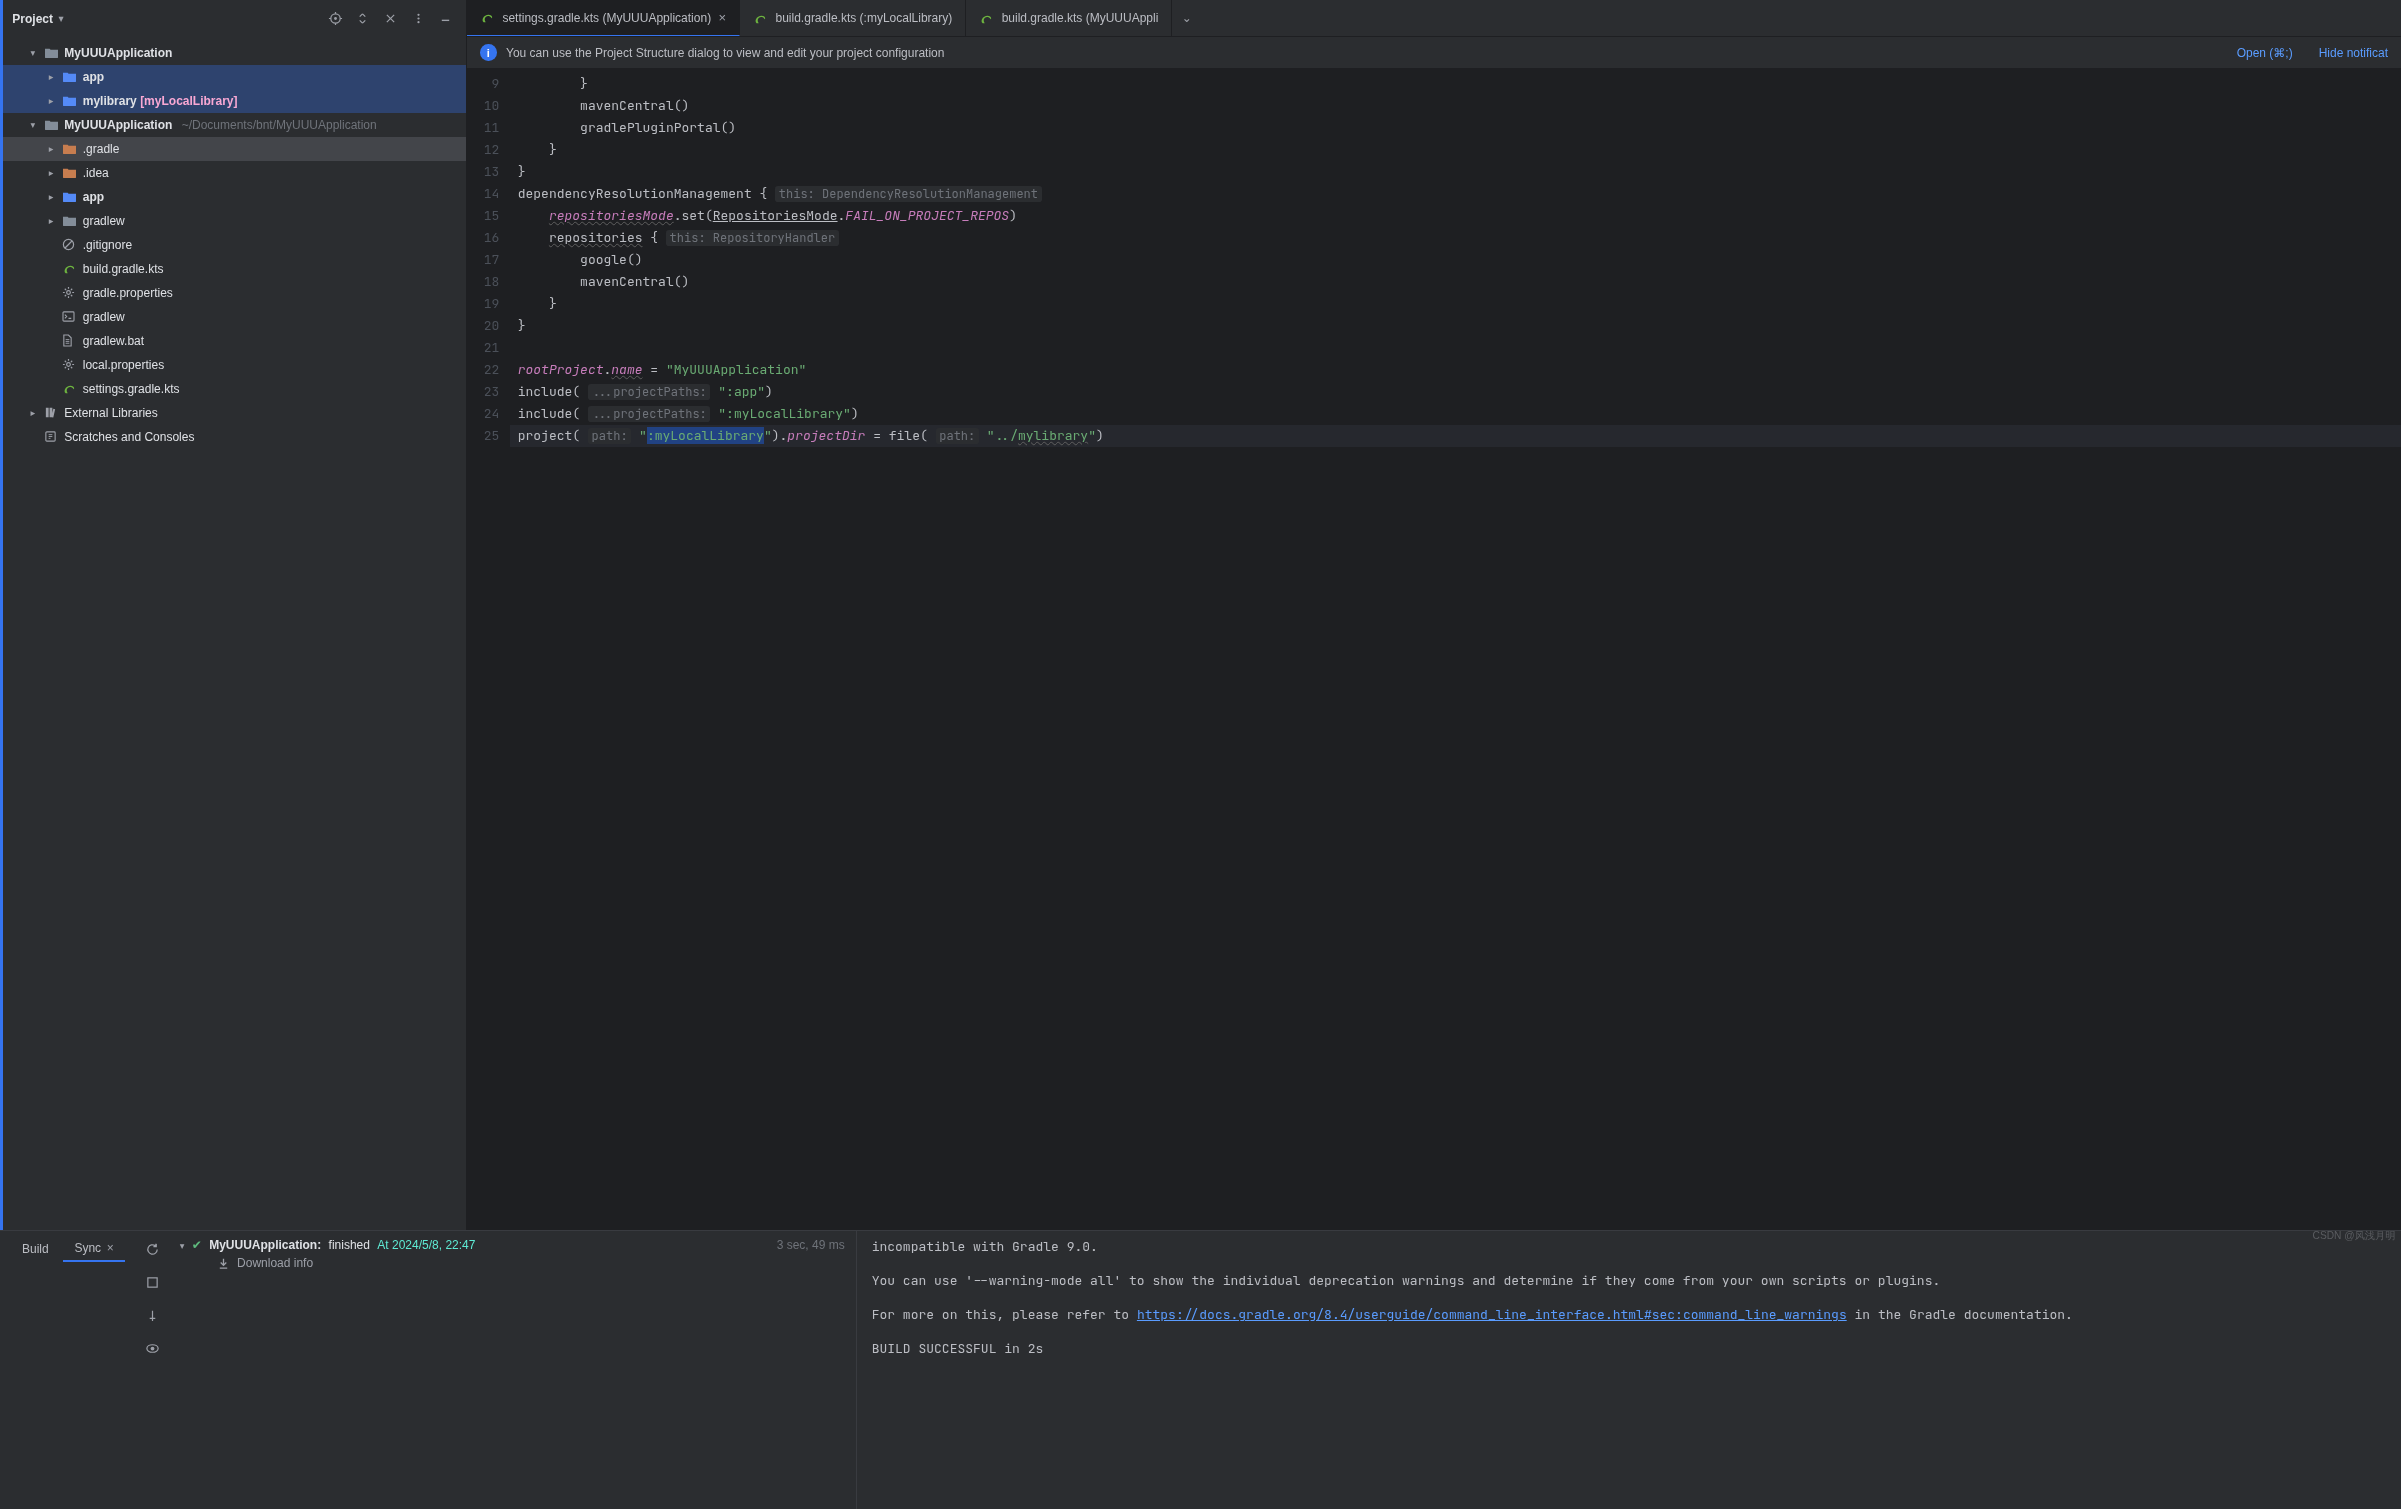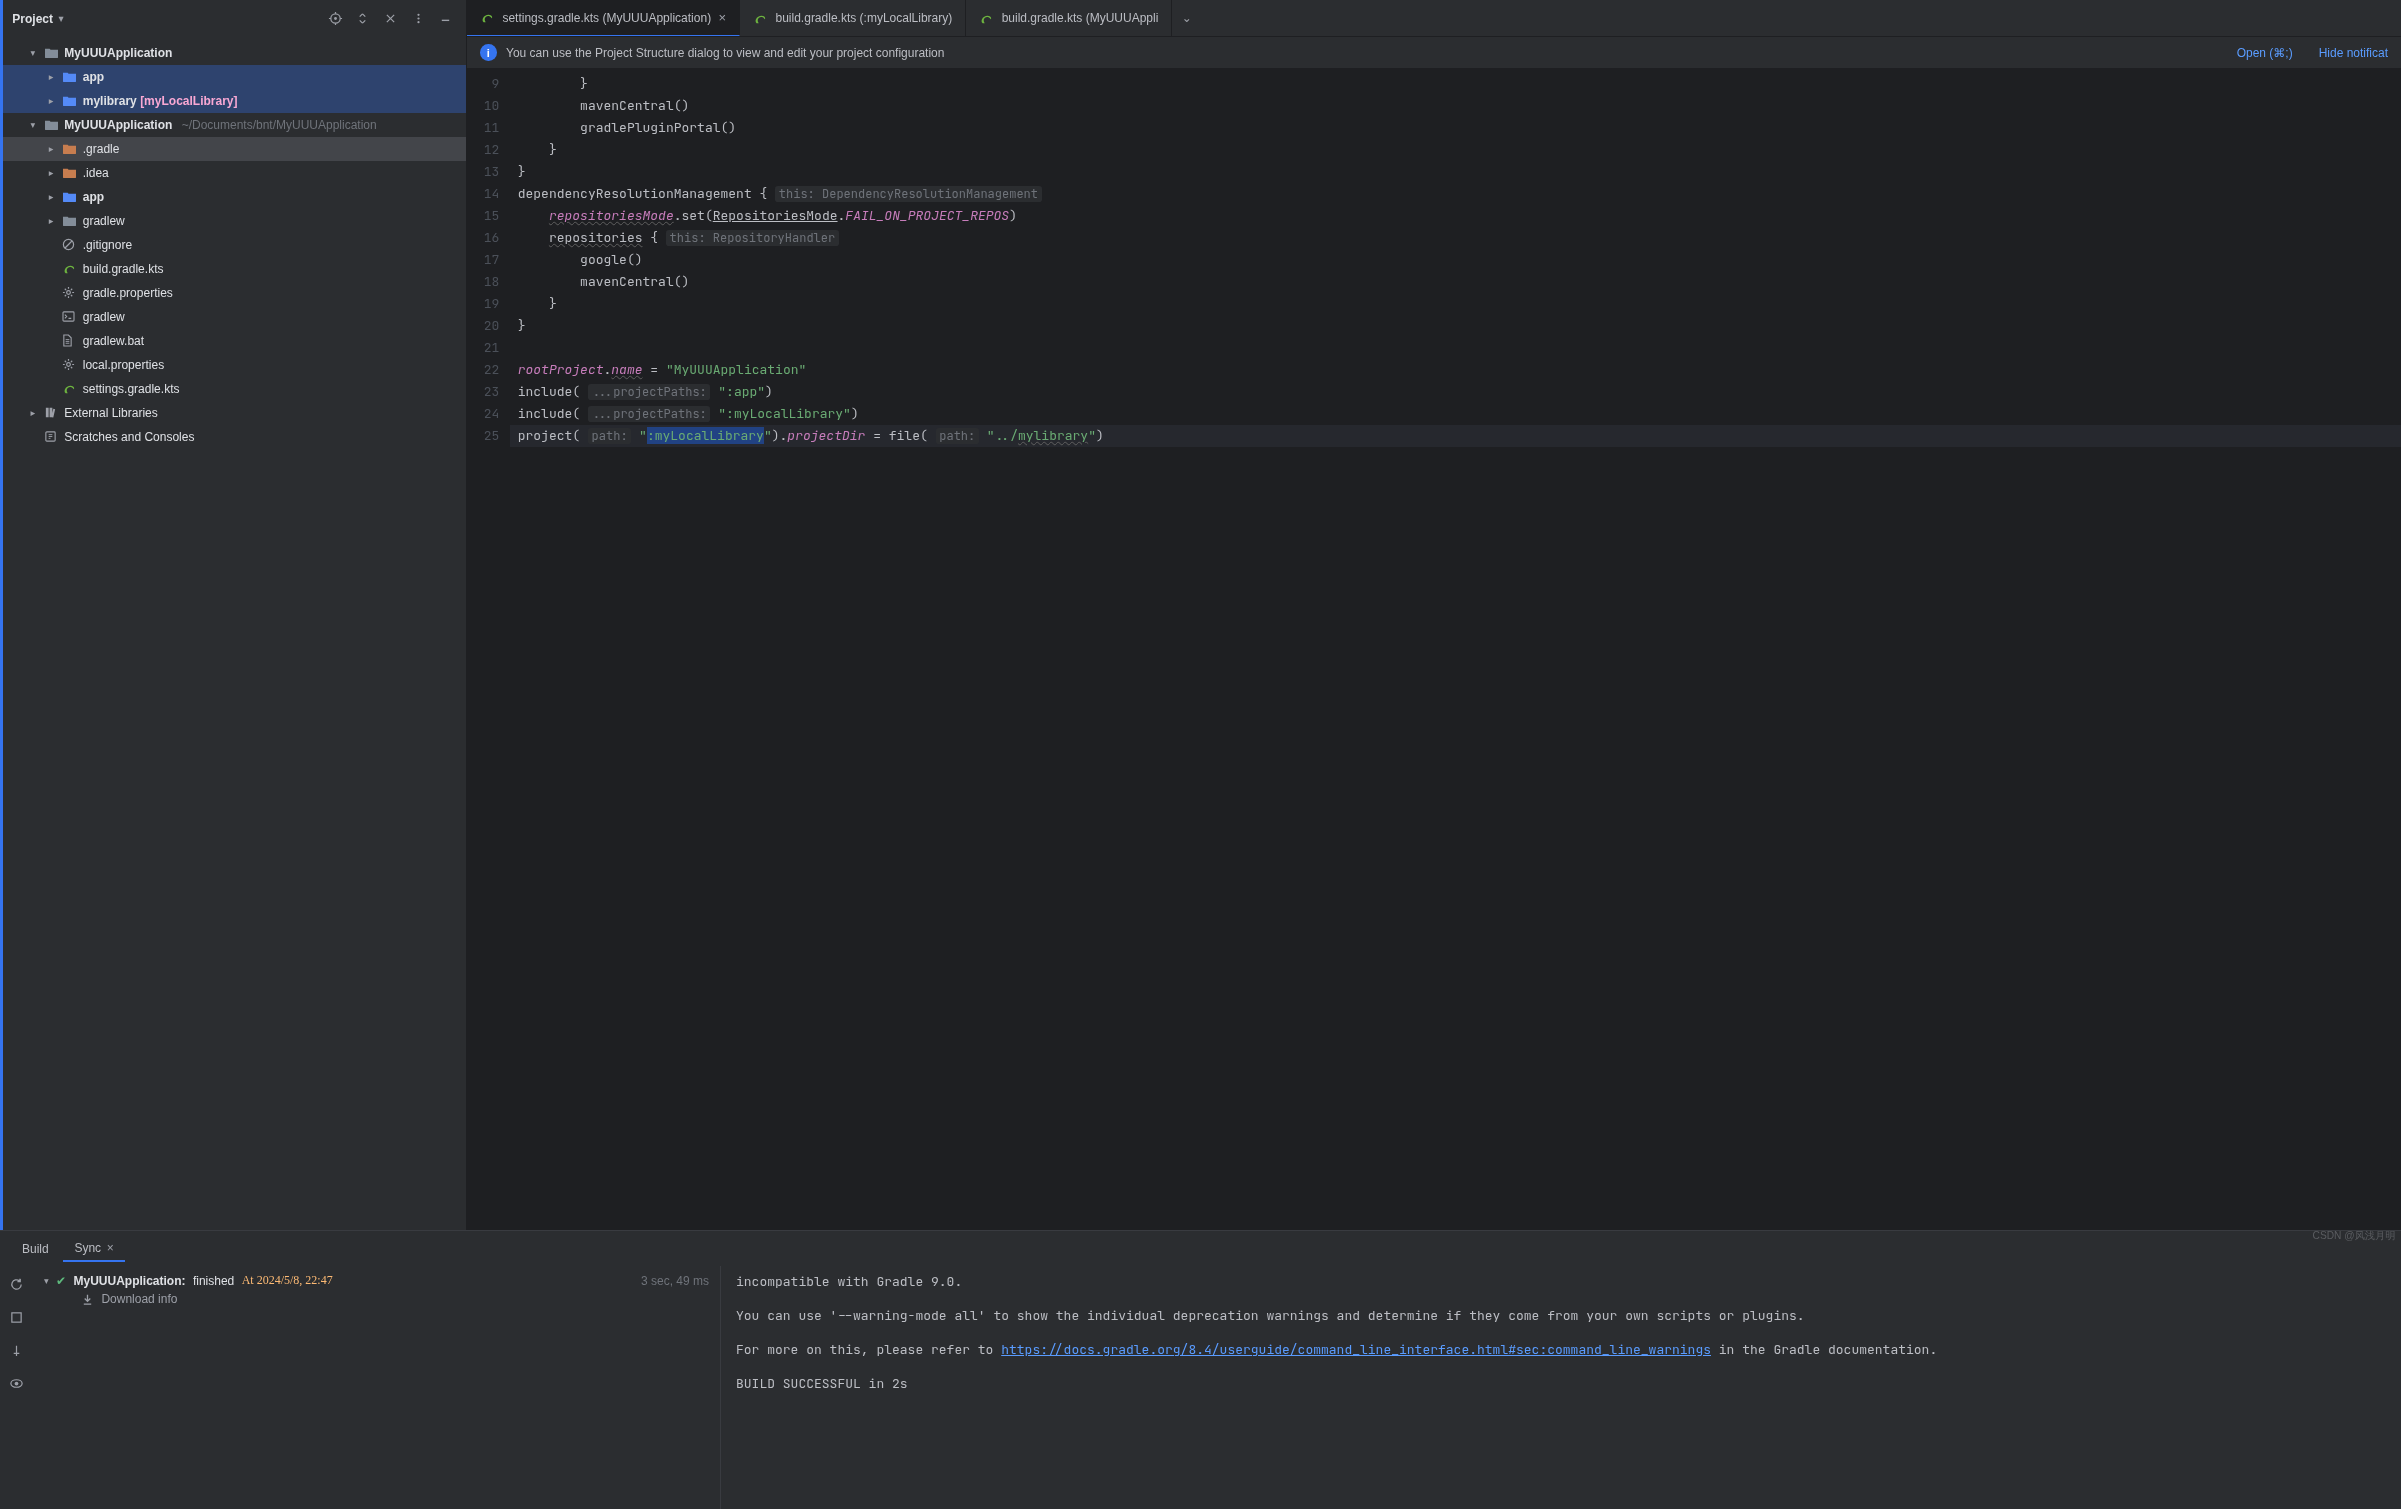--- a/index.html
+++ b/index.html
@@ -139,21 +139,21 @@
 .tok-const { color: #c77dbb; font-style: italic; }
 .tok-underline { text-decoration: underline wavy #5e5e5e; text-decoration-thickness: 0.9px; }
 .tok-sel { background: #214283; }
 .tok-link { color: #bcbec4; text-decoration: underline; }
 
 .bottom-panel {
   height: 279px;
   background: #2b2d30;
   border-top: 0.9px solid #393b40;
   display: flex;
-  flex-direction: column;
+  flex-direction: row;
 }
 .bottom-tabs {
   display: flex;
   align-items: center;
   height: 35px;
   padding: 0 11px;
   gap: 3.7px;
 }
 .bottom-tab {
   padding: 5.6px 11px;
@@ -541,21 +541,21 @@
               <circle cx="8" cy="8" r="2" fill="#9da0a8"></circle>
             </svg>
           </span>
       </div>
       <div class="bottom-left">
         <div class="build-row">
           <span style="color:#9da0a8;font-size:9.3px;">▾</span>
           <span class="build-check">✔</span>
           <span style="font-weight:600;color:#dfe1e5;">MyUUUApplication:</span>
           <span style="color:#dfe1e5;">finished</span>
-          <span style="color:#fdba74;font-family:Liberation Serif, serif;">At 2024/5/8, 22:47</span>
+          <span style="color:#5eead4;">At 2024/5/8, 22:47</span>
           <span class="build-time">3 sec, 49 ms</span>
         </div>
         <div class="build-download">
           <span>
             <svg width="13" height="13" viewBox="0 0 14 14">
                 <path d="M7 2v7M4 6l3 3 3-3M3 12h8" stroke="#9da0a8" stroke-width="1.4" fill="none"></path>
               </svg>
           </span>
           <span>Download info</span>
         </div>

